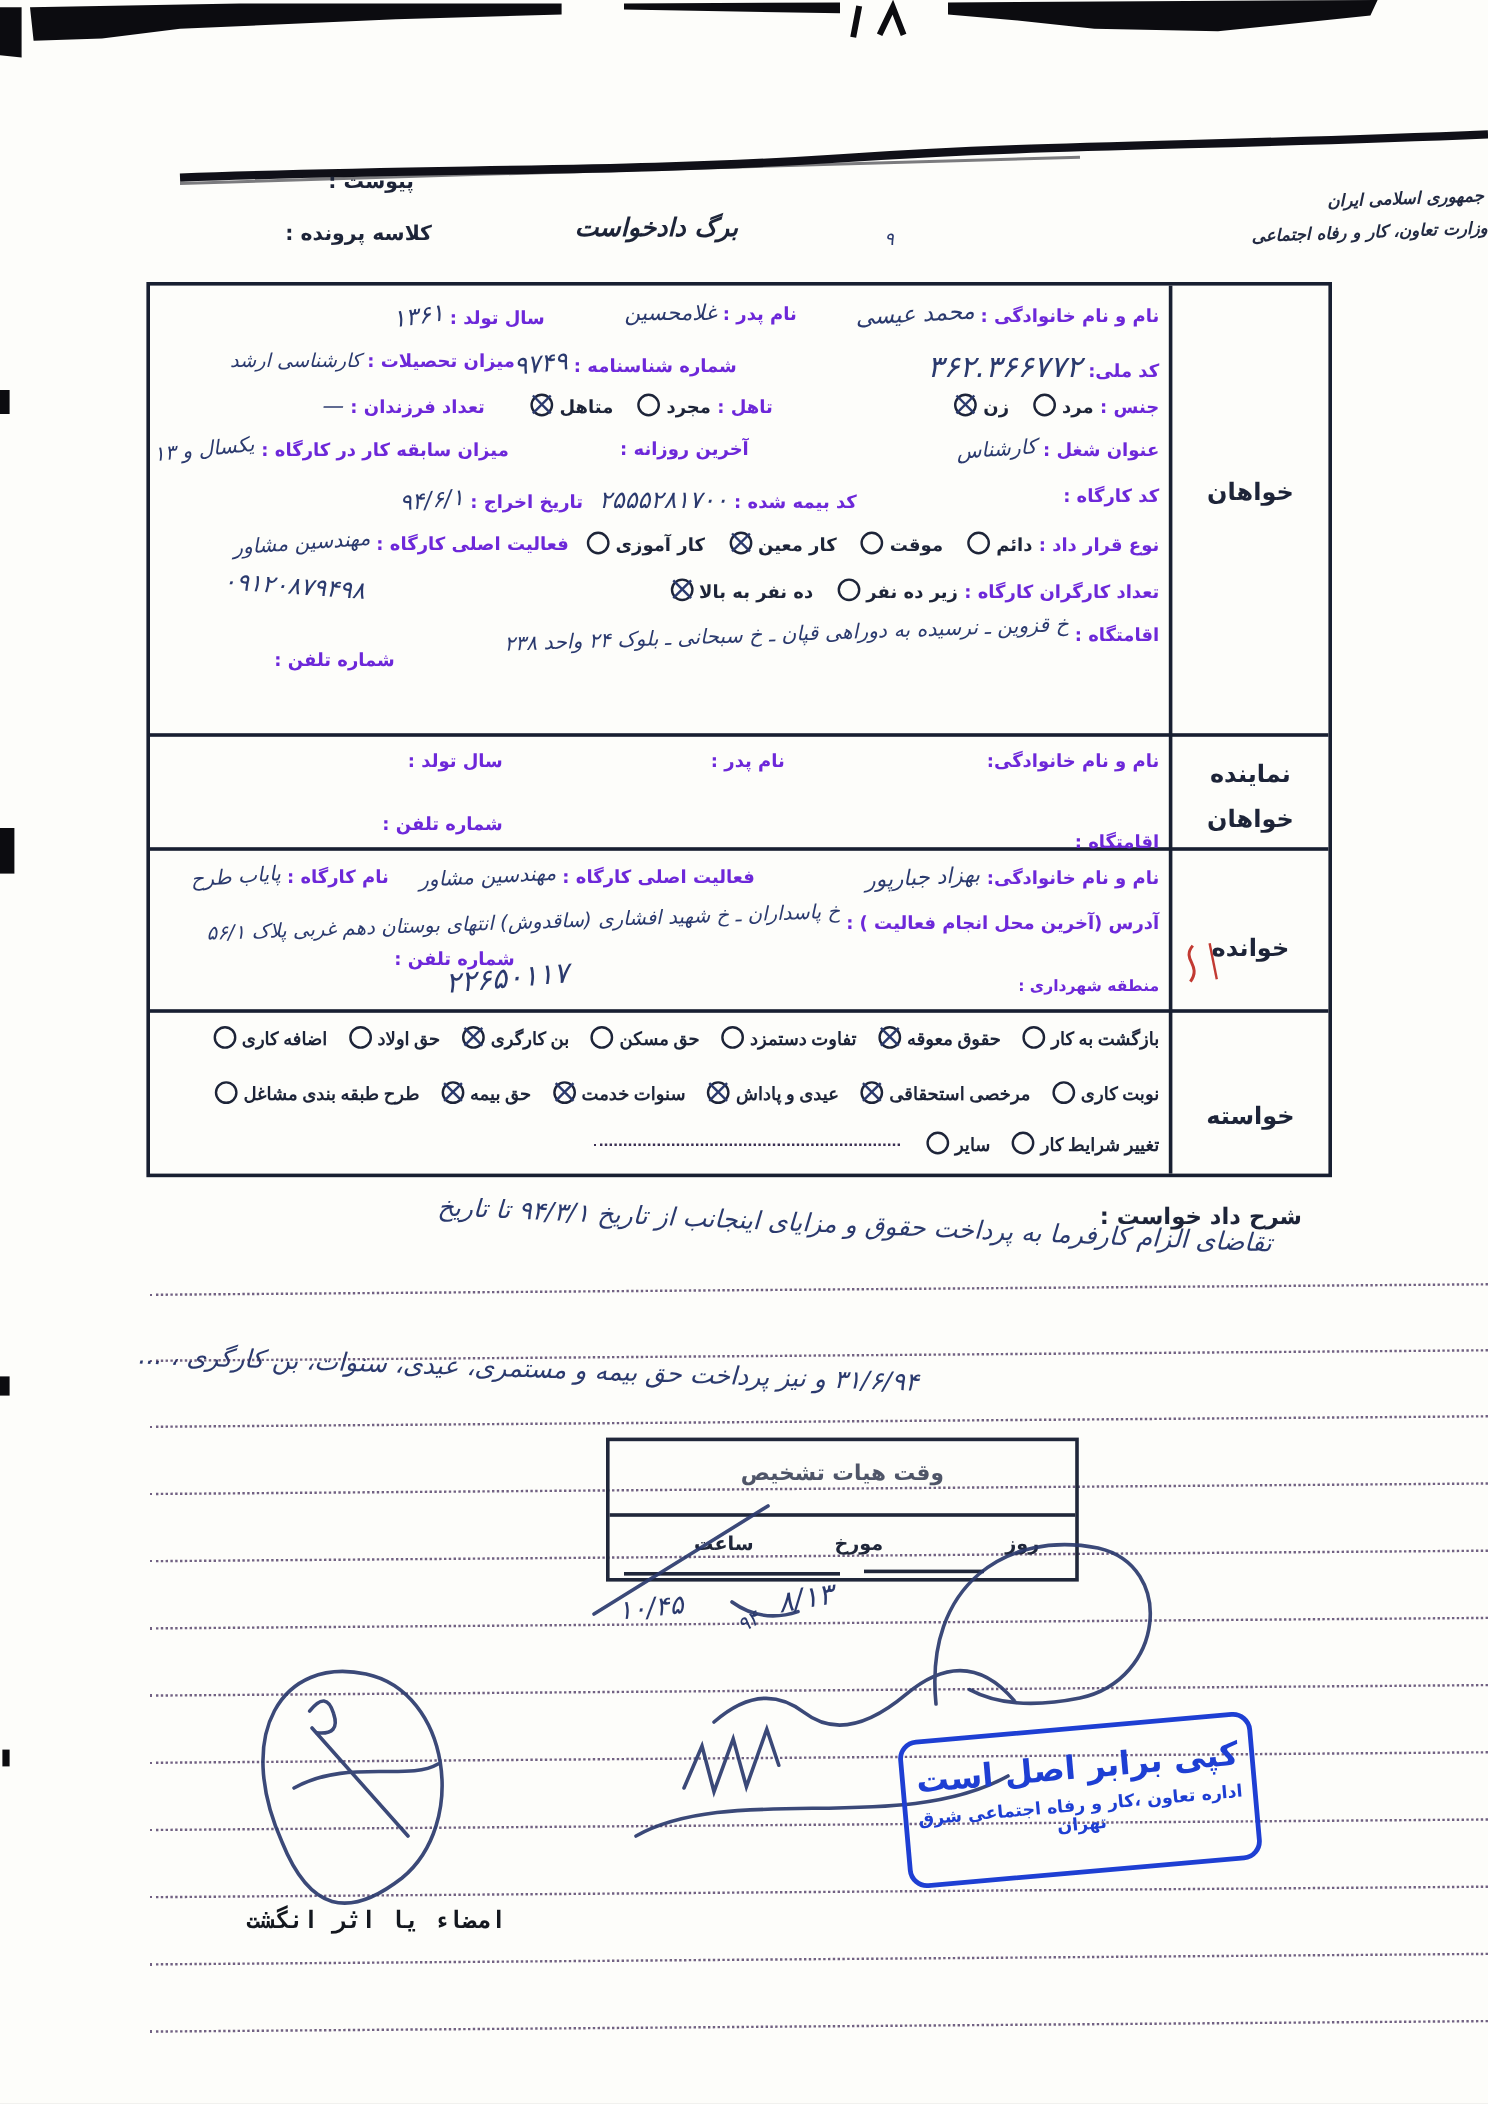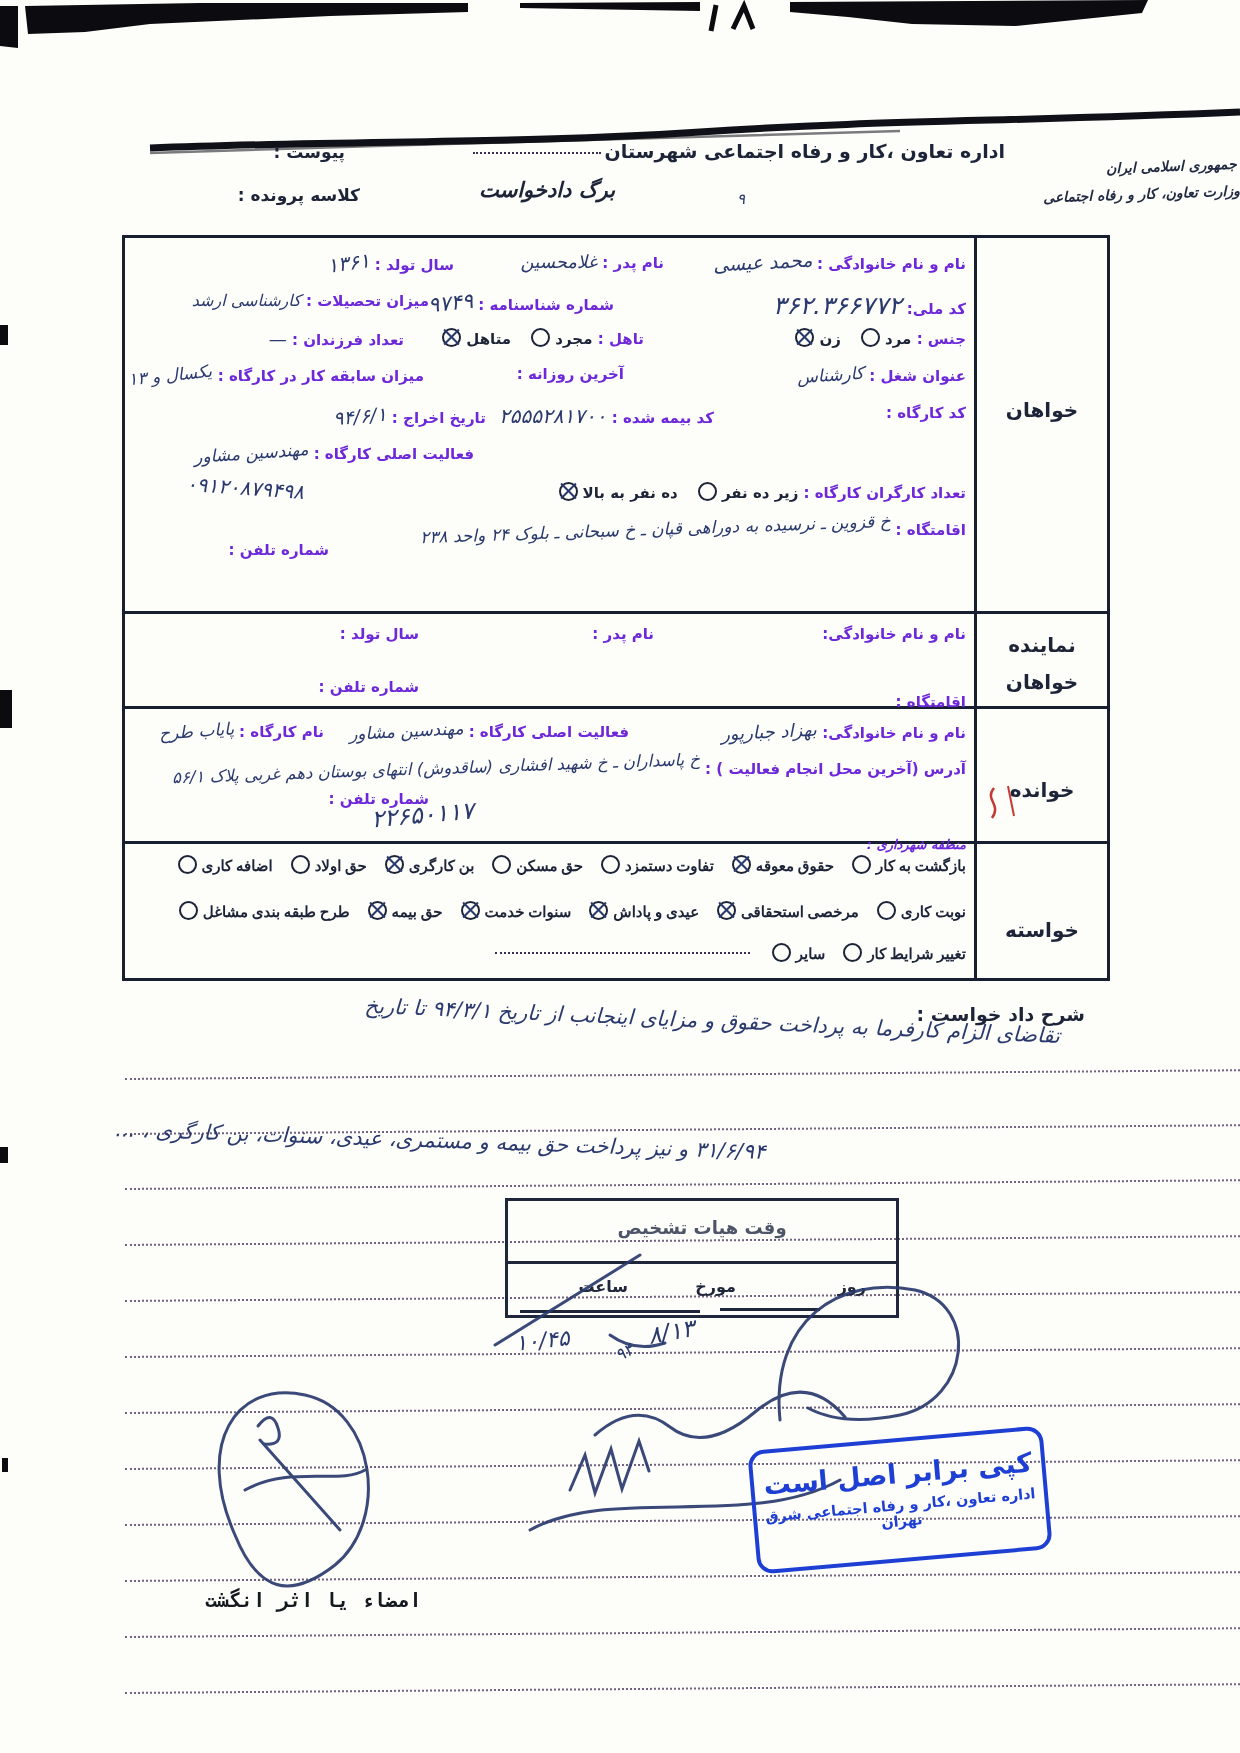--- a/index.html
+++ b/index.html
@@ -56,21 +56,20 @@
   <div class="tick" style="left:0;top:1147px;width:8px;height:16px;"></div>
   <div class="tick" style="left:2px;top:1458px;width:6px;height:14px;"></div>
 
   <svg class="abs" style="left:0;top:100px;width:1240px;height:80px;">
     <path d="M150,48 C360,40 520,44 700,32 S1000,22 1240,12" stroke="#101018" stroke-width="7" fill="none"></path>
     <path d="M150,53 C400,45 660,38 900,31" stroke="#101018" stroke-width="2.5" fill="none" opacity=".55"></path>
   </svg>
 
   <div class="abs nw scriptish" style="right:3px;top:158px;font-size:14px;transform:rotate(-2deg);">جمهوری اسلامی ایران</div>
   <div class="abs nw scriptish" style="right:0;top:186px;font-size:14px;transform:rotate(-2deg);">وزارت تعاون، کار و رفاه اجتماعی</div>
-  <div class="abs nw" style="right:235px;top:140px;font-weight:bold;font-size:19px;"><span>اداره تعاون ،کار و رفاه اجتماعی شهرستان</span><span class="leader sm"></span></div>
   <div class="abs nw" style="right:895px;top:142px;font-weight:bold;font-size:17px;">پیوست :</div>
   <div class="abs nw" style="right:625px;top:178px;font-weight:bold;font-size:21px;font-style:italic;letter-spacing:1px;">برگ دادخواست</div>
   <div class="abs hw" style="right:495px;top:190px;font-size:15px;">۹</div>
   <div class="abs nw" style="right:880px;top:185px;font-weight:bold;font-size:17px;">کلاسه پرونده :</div>
 
   <div class="formbox">
     <div class="vline"></div>
     <div class="hline" style="top:373px;"></div>
     <div class="hline" style="top:468px;"></div>
     <div class="hline" style="top:603px;"></div>
@@ -139,20 +138,27 @@
       <div class="fld" style="top:166px;right:8px;">
         <span class="lbl">کد کارگاه :</span>
       </div>
       <div class="fld" style="top:166px;right:260px;">
         <span class="lbl">کد بیمه شده :</span>
         <span class="hw" style="font-size:20px;">۲۵۵۵۲۸۱۷۰۰</span>
         <span class="lbl" style="margin-right:8px;">تاریخ اخراج :</span>
         <span class="hw" style="font-size:19px;transform:rotate(-5deg);">۹۴/۶/۱</span>
       </div>
 
+      <div class="fld" style="top:205px;right:8px;">
+        <span class="lbl">نوع قرار داد :</span>
+        <span class="opt"><span>دائم</span><span class="chk"></span></span>
+        <span class="opt"><span>موقت</span><span class="chk"></span></span>
+        <span class="opt"><span>کار معین</span><span class="chk checked"></span></span>
+        <span class="opt"><span>کار آموزی</span><span class="chk"></span></span>
+      </div>
       <div class="fld" style="top:205px;right:500px;">
         <span class="lbl">فعالیت اصلی کارگاه :</span>
         <span class="hw" style="font-size:17px;transform:rotate(-4deg);">مهندسین مشاور</span>
       </div>
 
       <div class="fld" style="top:244px;right:8px;">
         <span class="lbl">تعداد کارگران کارگاه :</span>
         <span class="opt"><span>زیر ده نفر</span><span class="chk"></span></span>
         <span class="opt"><span>ده نفر به بالا</span><span class="chk checked"></span></span>
       </div>
@@ -193,21 +199,21 @@
         <span class="hw" style="font-size:17px;transform:rotate(-3deg);">مهندسین مشاور</span>
       </div>
       <div class="fld" style="top:483px;right:650px;">
         <span class="lbl">نام کارگاه :</span>
         <span class="hw" style="font-size:17px;transform:rotate(-4deg);">پایاب طرح</span>
       </div>
       <div class="fld" style="top:521px;right:8px;">
         <span class="lbl">آدرس (آخرین محل انجام فعالیت ) :</span>
         <span class="hw" style="font-size:16.5px;transform:rotate(-2deg);">خ پاسداران ـ خ شهید افشاری (ساقدوش) انتهای بوستان دهم غربی پلاک ۵۶/۱</span>
       </div>
-      <div class="fld" style="top:599px;right:8px;font-size:13px;font-style:italic;">
+      <div class="fld" style="top:577px;right:8px;font-size:13px;">
         <span class="lbl" style="font-size:13px;">منطقه شهرداری :</span>
       </div>
       <div class="fld" style="top:552px;right:545px;">
         <span class="lbl">شماره تلفن :</span>
       </div>
       <div class="fld" style="top:563px;right:500px;">
         <span class="hw" style="font-size:24px;transform:rotate(-5deg);">۲۲۶۵۰۱۱۷</span>
       </div>
 
       <div class="req-row" style="top:617px;">

